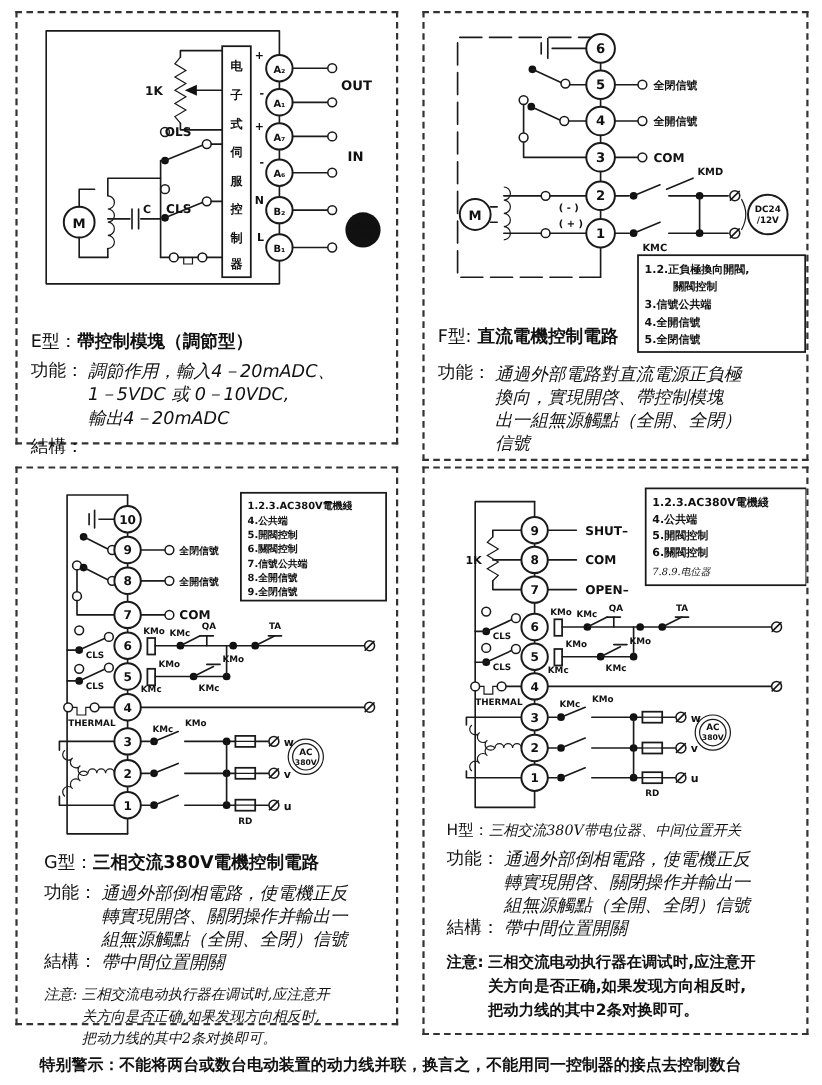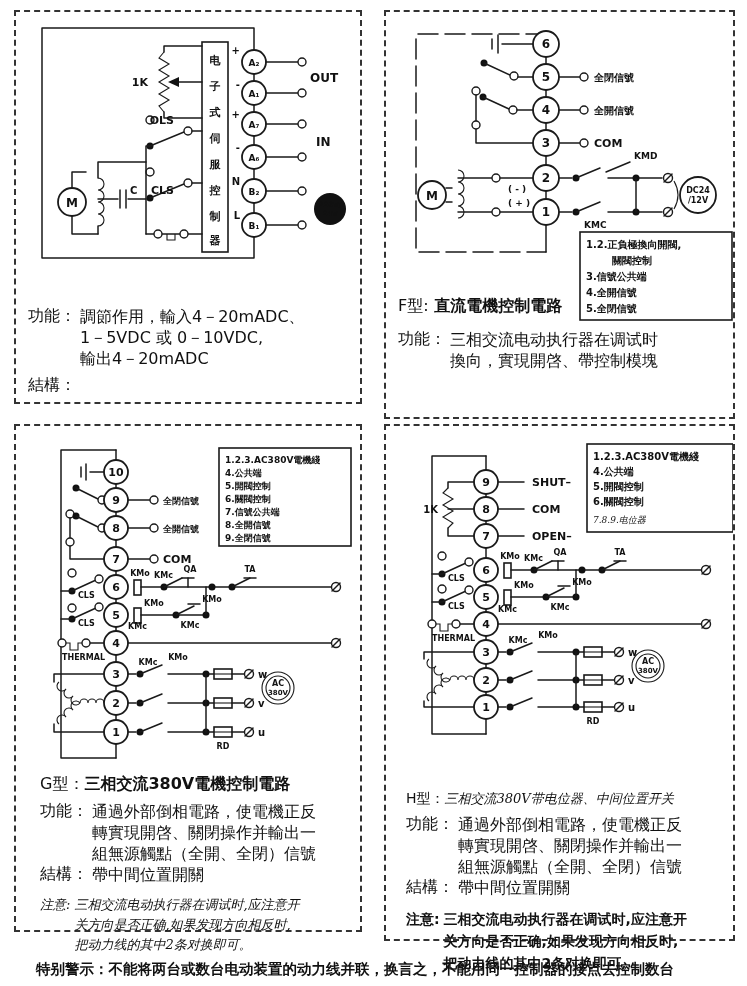--- a/index.html
+++ b/index.html
@@ -26,28 +26,28 @@
   .s11{font-size:11px;font-weight:bold;}
   .s12{font-size:12px;font-weight:bold;}
   .mid{text-anchor:middle;}
   .end{text-anchor:end;}
   .scr{font-family:"DejaVu Serif","Liberation Serif",serif;font-style:italic;font-weight:normal;}
   .tb{position:absolute;left:12px;right:6px;}
   .title{font-size:16px;font-weight:bold;}
   .title .pfx{font-weight:normal;}
   .frow{display:flex;align-items:flex-start;margin-top:6px;font-size:16px;}
   .frow .lbl{white-space:nowrap;margin-right:4px;}
-  .frow .lines div{line-height:21px;}
+  .frow .lines div{line-height:21px;font-style:italic;}
   .note-script{font-family:"DejaVu Serif","Liberation Serif",serif;font-style:italic;
                font-size:13px;line-height:20px;margin-top:10px;display:flex;}
   .note-bold{font-weight:bold;font-size:14px;line-height:22px;margin-top:10px;display:flex;}
   .note-bold .lbl,.note-script .lbl{white-space:nowrap;margin-right:4px;}
   #footer{position:absolute;left:4px;top:958px;width:740px;font-weight:bold;font-size:14.5px;line-height:22px;margin-left:32px;}
   #footer .fline2{padding-left:92px;}
-  .htitle{font-size:14px;margin-top:44px;}
+  .htitle{font-size:14px;}
   .htitle .body{font-family:"DejaVu Serif","Liberation Serif",serif;font-style:italic;font-weight:normal;font-size:13px;}
 </style>
 </head>
 <body>
 
 <div id="stage">
 
   <div class="panel" id="panel-e">
     <svg width="344" height="286" viewBox="0 0 344 286">
       <rect class="w" x="26" y="16" width="212" height="230"></rect>
@@ -151,20 +151,21 @@
         <text class="s12" x="294" y="70">OUT</text>
         <text class="s12" x="300" y="134">IN</text>
       </g>
       <g>
         <circle cx="314" cy="197" r="16" fill="#111"></circle>
         <text class="s7 mid" x="314" y="195" fill="#fff">220V/</text>
         <text class="s7 mid" x="314" y="204" fill="#fff">24V</text>
       </g>
     </svg>
     <div class="tb" style="top:288px;">
+      <div class="title"><span class="pfx">E型：</span><span>帶控制模塊（調節型）</span></div>
       <div class="frow">
         <span class="lbl">功能：</span>
         <div class="lines">
           <div>調節作用，輸入4－20mADC、</div>
           <div>1－5VDC 或 0－10VDC,</div>
           <div>輸出4－20mADC</div>
         </div>
       </div>
       <div class="frow">
         <span class="lbl">結構：</span>
@@ -285,22 +286,24 @@
         <text class="s10" x="200" y="268">3.信號公共端</text>
         <text class="s10" x="200" y="284">4.全開信號</text>
         <text class="s10" x="200" y="300">5.全閉信號</text>
       </g>
     </svg>
     <div class="tb" style="top:284px;">
       <div class="title" style="width:190px;"><span class="pfx">F型:</span> <span>直流電機控制電路</span></div>
       <div class="frow" style="margin-top:12px;">
         <span class="lbl">功能：</span>
         <div class="lines">
-          <div>三相交流电动执行器在调试时</div>
+          <div>通過外部電路對直流電源正負極</div>
           <div>換向，實現開啓、帶控制模塊</div>
+          <div>出一組無源觸點（全開、全閉）</div>
+          <div>信號</div>
         </div>
       </div>
     </div>
   </div>
 
   <div class="panel" id="panel-g">
     <svg width="344" height="346" viewBox="0 0 344 346">
       <path class="w" d="M100,24 H45 V332 H100"></path>
       <line class="w" x1="100" y1="24" x2="100" y2="332"></line>
       <g>

